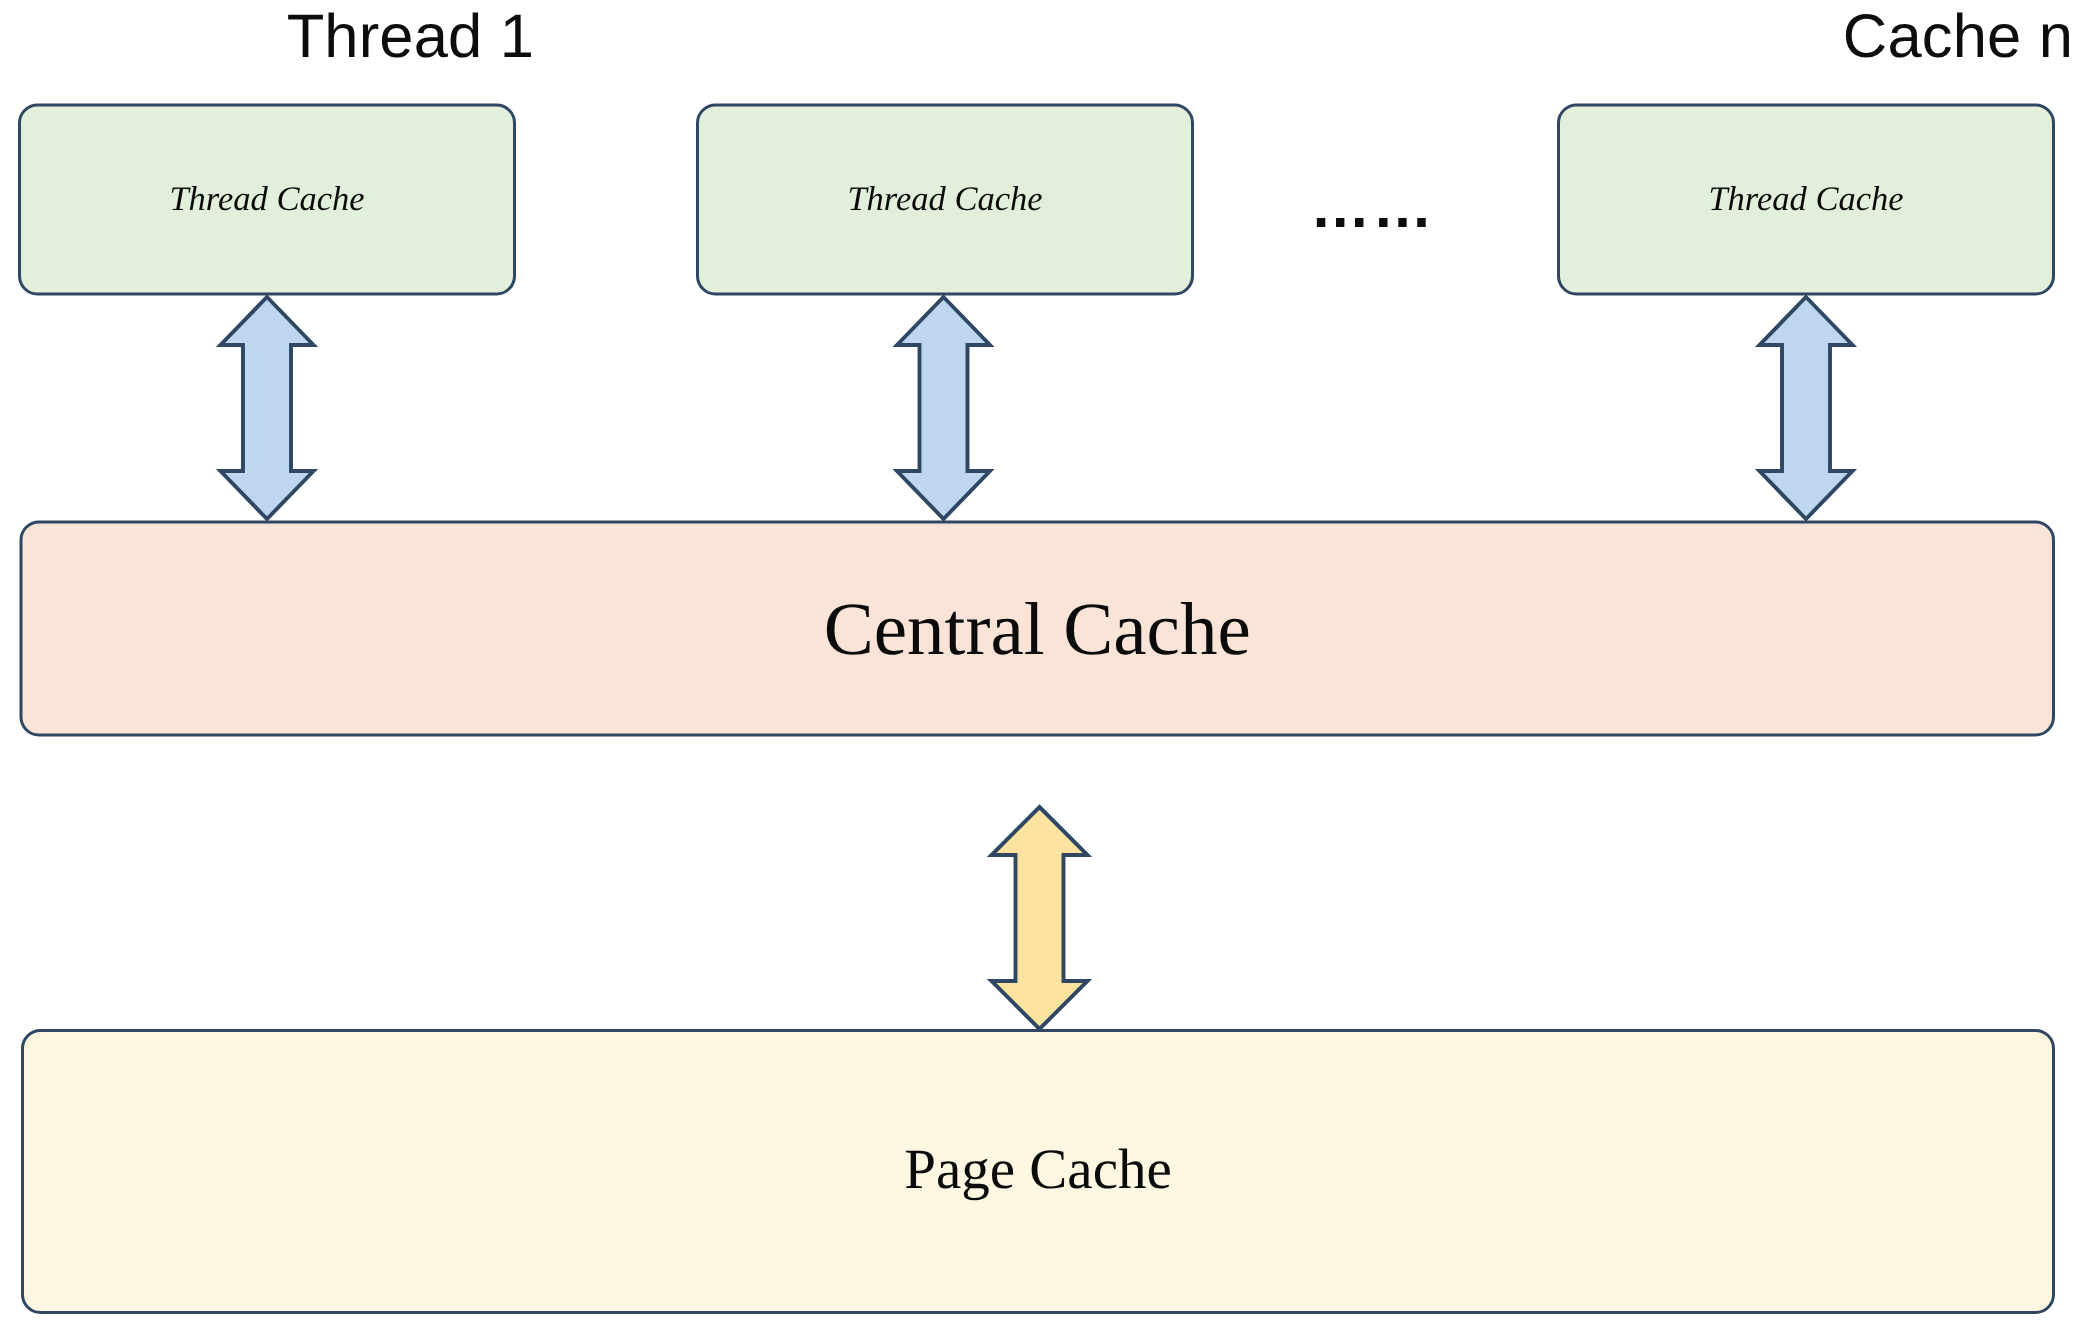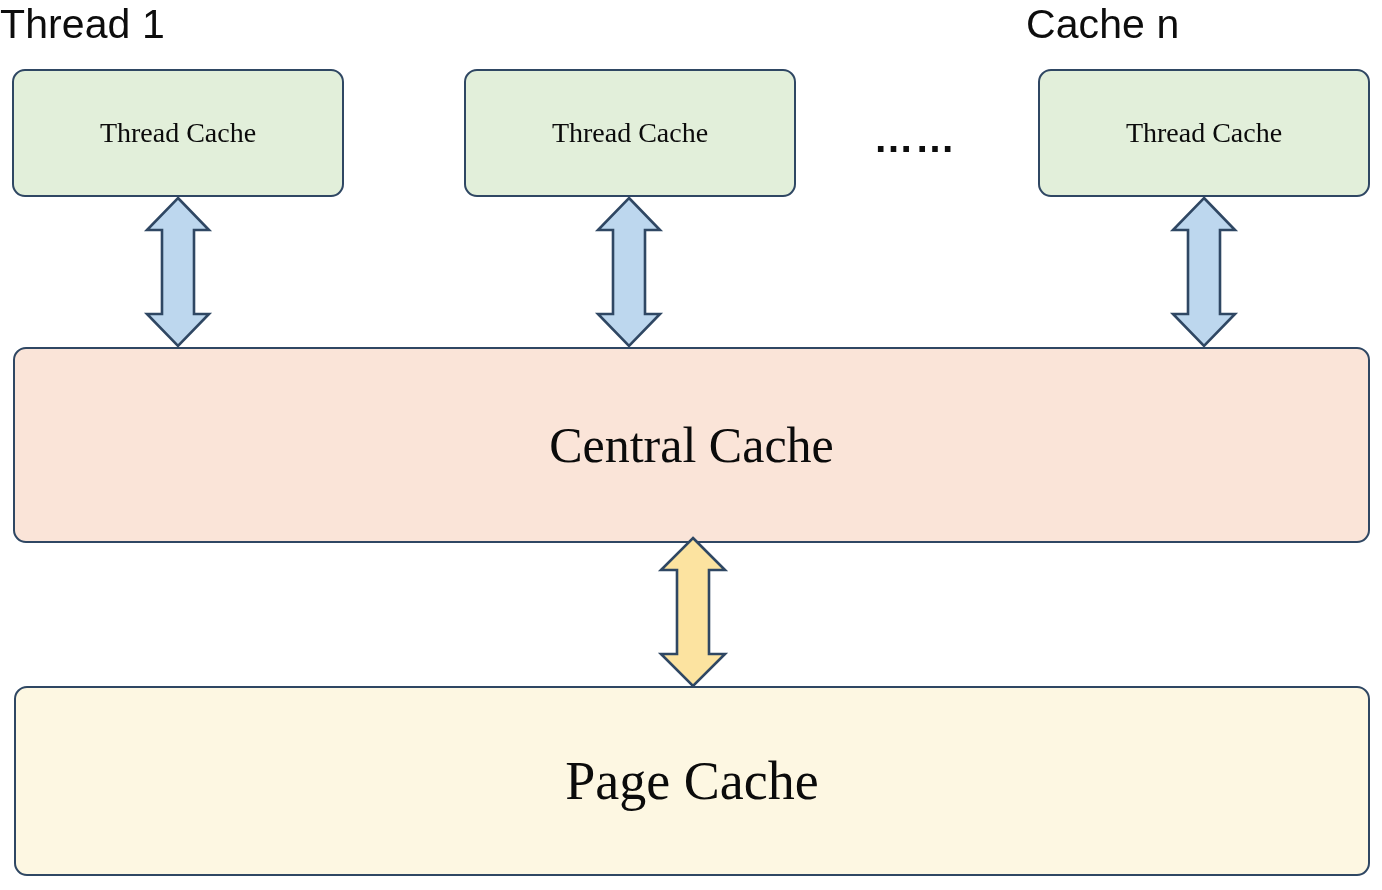--- a/index.html
+++ b/index.html
@@ -22,21 +22,21 @@
   }
 
   
   .thread-label {
     position: absolute;
     font-family: "Liberation Sans", sans-serif;
     font-size: 41px;
     font-weight: 400;
     color: #0d0d0d;
     line-height: 1;
-    text-align: left;
+    text-align: right;
     white-space: nowrap;
     letter-spacing: 0.1px;
   }
 
   
   .node-box {
     position: absolute;
     box-sizing: border-box;
     border: 2.6px solid #2f4763;
     border-radius: 13px;
@@ -49,35 +49,36 @@
     color: #0b0b0b;
     line-height: 1.05;
     text-align: center;
     white-space: nowrap;
   }
 
   .thread-cache-box {
     background: #e2efda;
   }
   .thread-cache-box .node-text {
-    font-size: 28px;
+    font-size: 23px;
+    font-style: italic;
   }
 
   .central-cache-box {
     background: #fae4d8;
   }
   .central-cache-box .node-text {
     font-size: 50px;
   }
 
   .page-cache-box {
     background: #fdf7e2;
   }
   .page-cache-box .node-text {
-    font-size: 54px;
+    font-size: 38px;
   }
 
   
   .arrow {
     position: absolute;
     display: block;
   }
   .arrow svg {
     display: block;
     overflow: visible;
@@ -130,21 +131,21 @@
       <polygon points="33,1 64,33 49,33 49,117 64,117 33,149 2,117 17,117 17,33 2,33" fill="#bdd7ee" stroke="#2f4763" stroke-width="2.6" stroke-linejoin="miter"></polygon>
     </svg>
   </div>
 
   <div class="arrow" style="left:1171px; top:197px; width:66px; height:150px;">
     <svg width="66" height="150" viewBox="0 0 66 150" aria-hidden="true">
       <polygon points="33,1 64,33 49,33 49,117 64,117 33,149 2,117 17,117 17,33 2,33" fill="#bdd7ee" stroke="#2f4763" stroke-width="2.6" stroke-linejoin="miter"></polygon>
     </svg>
   </div>
 
-  <div class="node-box central-cache-box" style="left:13px; top:347px; width:1357px; height:196px;">
+  <div class="node-box central-cache-box" style="left:13px; top:347px; width:1357px; height:144px;">
     <span class="node-text">Central Cache</span>
   </div>
 
   <div class="arrow" style="left:658px; top:537px; width:70px; height:150px;">
     <svg width="70" height="150" viewBox="0 0 70 150" aria-hidden="true">
       <polygon points="35,1 67,33 51,33 51,117 67,117 35,149 3,117 19,117 19,33 3,33" fill="#fce3a0" stroke="#2f4763" stroke-width="2.6" stroke-linejoin="miter"></polygon>
     </svg>
   </div>
 
   <div class="node-box page-cache-box" style="left:14px; top:686px; width:1356px; height:190px;">

